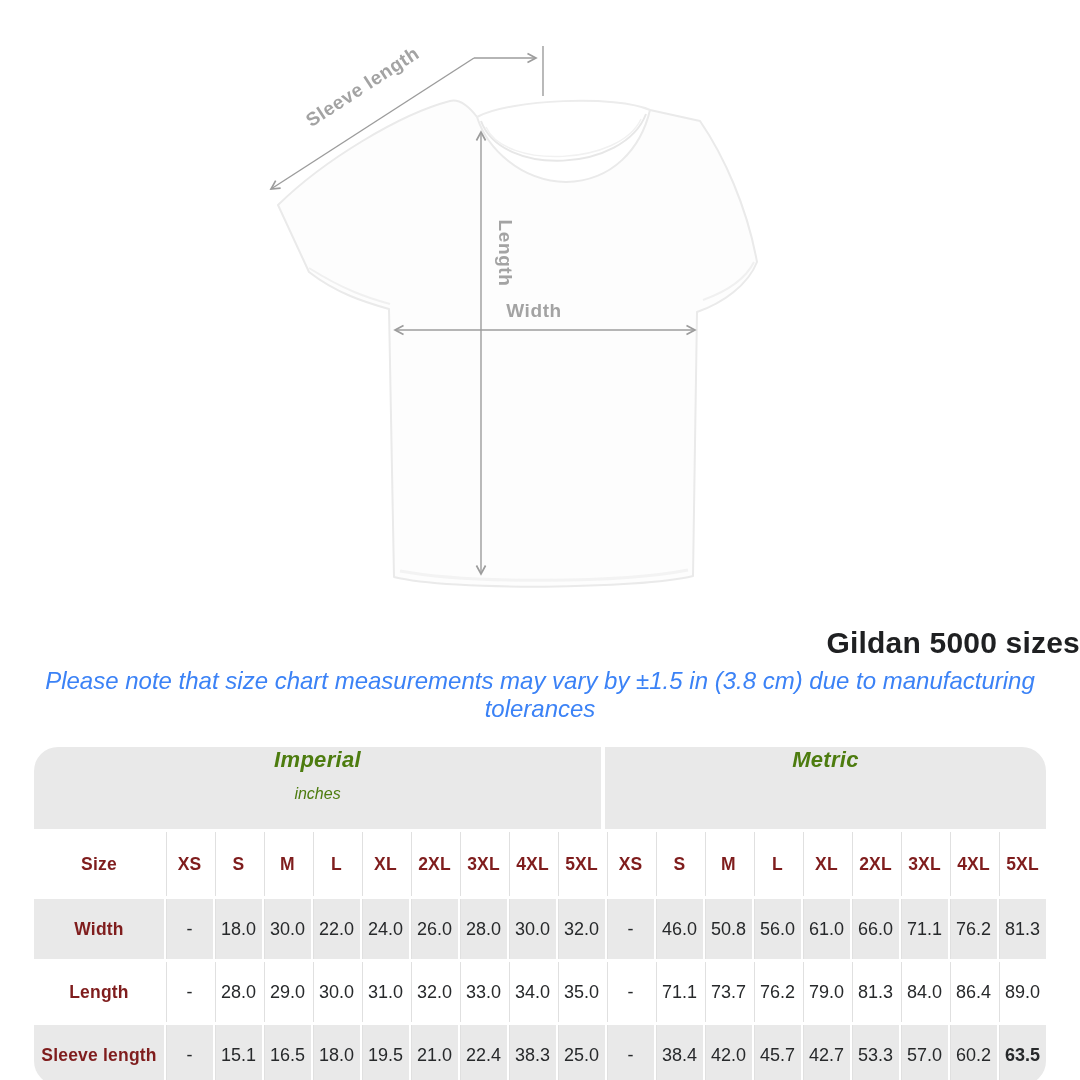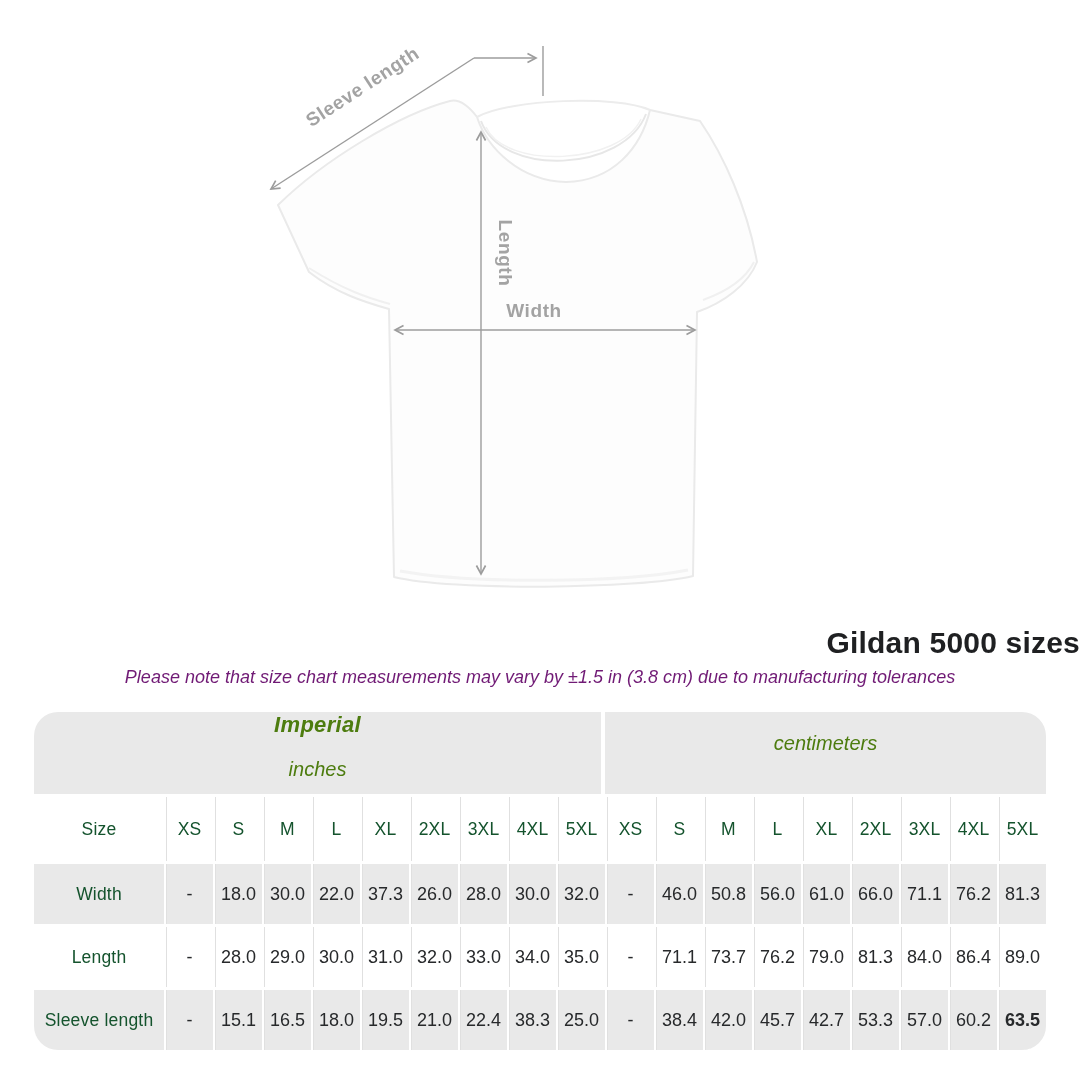--- a/index.html
+++ b/index.html
@@ -9,50 +9,50 @@
     -webkit-font-smoothing:antialiased;
   }
   .diagram-wrap{width:1080px;height:612px;position:relative;}
   .diagram-wrap svg{display:block;}
 
   .title-block{text-align:center;margin-top:14px;}
   .title-block h1{
     margin:0;font-size:30px;font-weight:700;color:#1f2022;letter-spacing:.2px;text-align:right;
   }
   .title-block p{
-    margin:7px 0 0 0;font-size:18px;font-style:italic;color:#701a75;
+    margin:7px 0 0 0;font-size:24px;font-style:italic;color:#3b82f6;
   }
 
   .size-chart{width:1012px;margin:24px auto 0 auto;}
   .bands{display:flex;margin-bottom:3px;}
   .band{
     background:#e9e9e9;color:#4d7c0f;text-align:center;
     height:82px;box-sizing:border-box;padding-top:0;
   }
   .band-imperial{flex:0 0 567px;border-radius:24px 0 0 0;margin-right:4px;}
   .band-metric{flex:1;border-radius:0 24px 0 0;}
   .g-label{font-size:22px;font-weight:700;font-style:italic;letter-spacing:.3px;}
-  .g-sub{font-size:20px;font-style:italic;margin-top:20px;}
+  .g-sub{font-size:16px;font-style:italic;margin-top:12px;}
 
   table.sizes{
     border-collapse:separate;border-spacing:0;width:1012px;table-layout:fixed;
   }
   table.sizes col.c-label{width:130px;}
   table.sizes th,table.sizes td{
     text-align:center;vertical-align:middle;padding:0;
     height:63px;box-sizing:border-box;
   }
   table.sizes thead th{height:64px;}
   table.sizes tr > *:not(:first-child){
     border-left:2px solid #ffffff;
     box-shadow:inset 1px 0 0 #e0e0e0;
   }
   table.sizes tbody tr > *{border-top:3px solid #ffffff;}
   th.hdr, th.rowlabel{
-    font-size:17.5px;font-weight:400;color:#14532d;letter-spacing:.2px;
+    font-size:17.5px;font-weight:700;color:#7f1d1d;letter-spacing:.2px;
   }
   td.val{font-size:18px;color:#27292b;}
   tr.stripe th, tr.stripe td{background:#e9e9e9;}
   tbody tr:last-child th:first-child{border-radius:0 0 0 24px;}
   tbody tr:last-child td:last-child{border-radius:0 0 24px 0;font-weight:bold;}
 
   .ann-text{
     font-size:19px;font-weight:700;fill:#a3a3a3;letter-spacing:.6px;
   }
 </style>
@@ -110,21 +110,21 @@
   <p>Please note that size chart measurements may vary by ±1.5 in (3.8 cm) due to manufacturing tolerances</p>
 </div>
 
 <div class="size-chart">
   <div class="bands">
     <div class="band band-imperial">
       <div class="g-label">Imperial</div>
       <div class="g-sub">inches</div>
     </div>
     <div class="band band-metric">
-      <div class="g-sub">centimeters</div>
+      <div class="g-label">Metric</div>
     </div>
   </div>
   <table class="sizes">
     <colgroup id="cols">
         <col class="c-label">
         <col>
         <col>
         <col>
         <col>
         <col>
@@ -165,21 +165,21 @@
           <th class="hdr">5XL</th>
         </tr>
       </thead>
     <tbody id="table-body">
         <tr class="stripe">
           <th class="rowlabel">Width</th>
           <td class="val">-</td>
           <td class="val">18.0</td>
           <td class="val">30.0</td>
           <td class="val">22.0</td>
-          <td class="val">37.3</td>
+          <td class="val">24.0</td>
           <td class="val">26.0</td>
           <td class="val">28.0</td>
           <td class="val">30.0</td>
           <td class="val">32.0</td>
           <td class="val">-</td>
           <td class="val">46.0</td>
           <td class="val">50.8</td>
           <td class="val">56.0</td>
           <td class="val">61.0</td>
           <td class="val">66.0</td>

